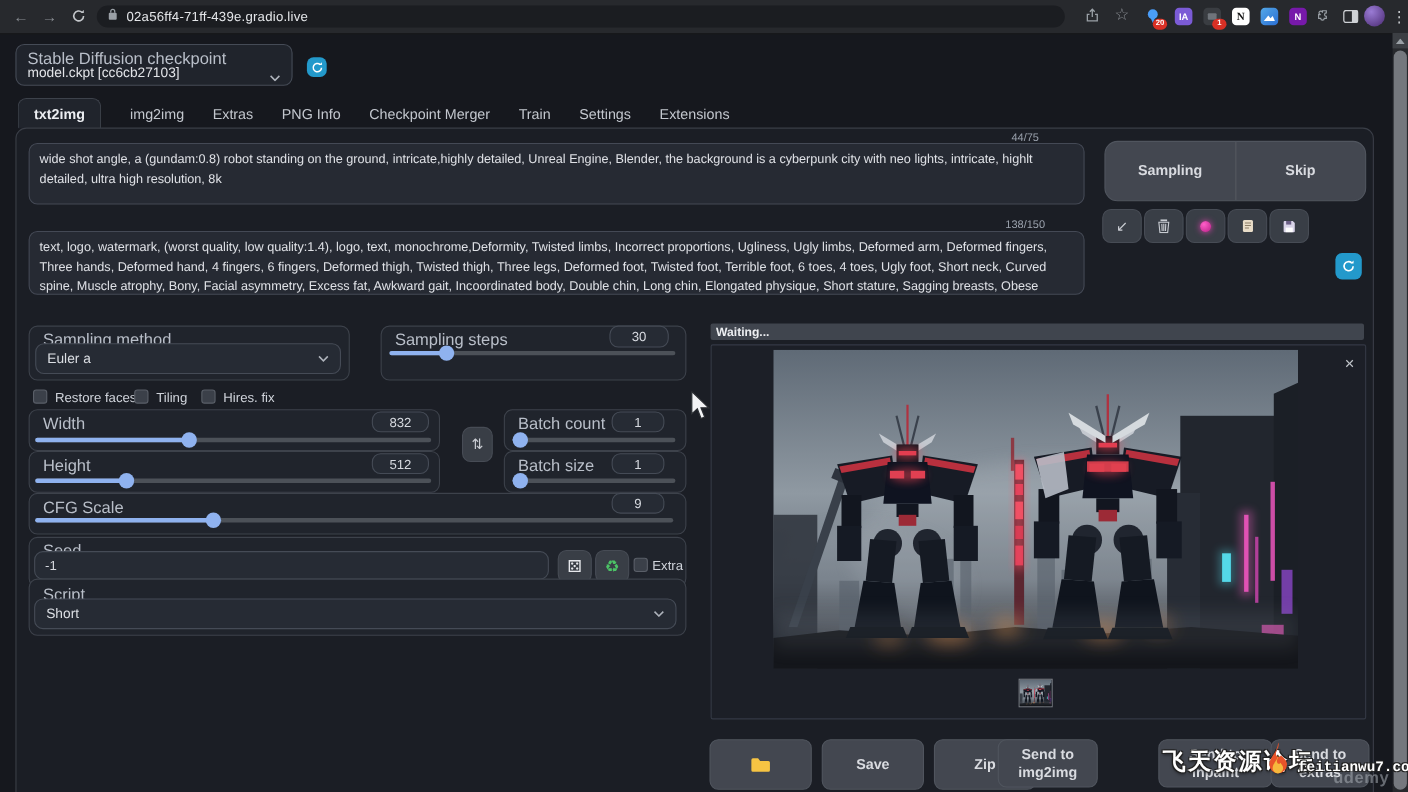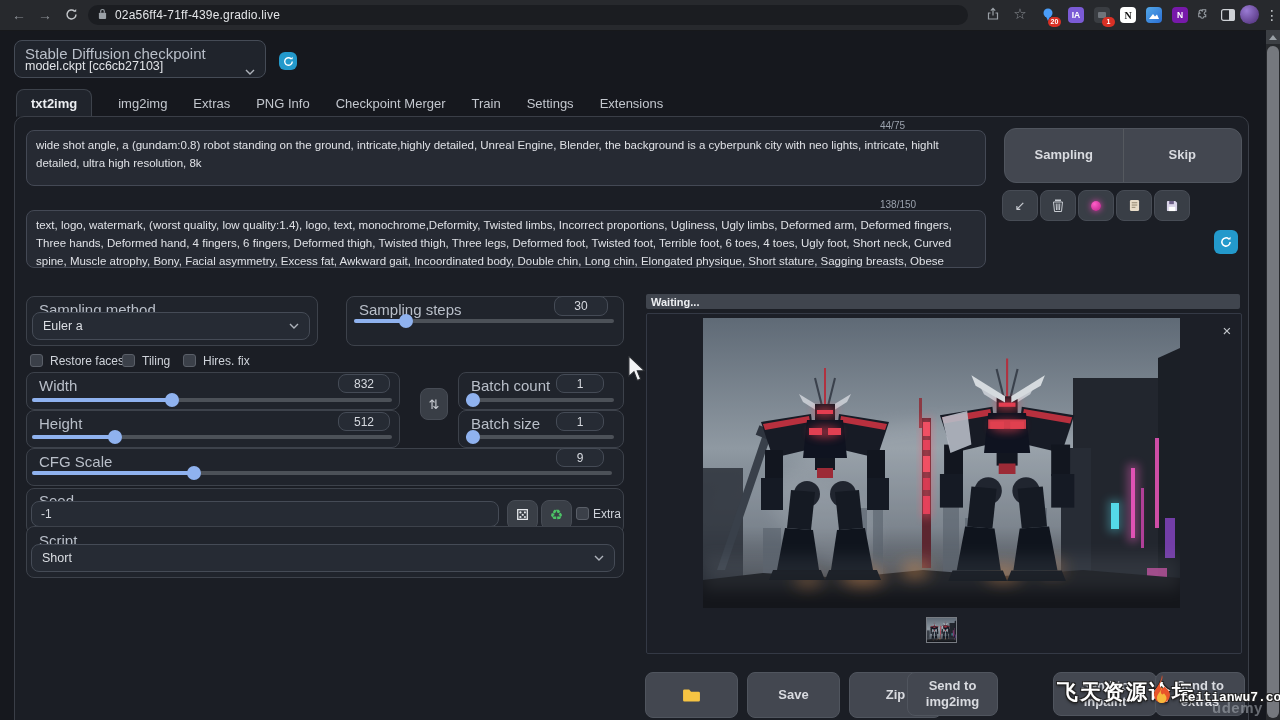--- a/index.html
+++ b/index.html
@@ -39,21 +39,21 @@
        display:flex;align-items:center;justify-content:center;text-align:center;font-size:13px;line-height:1.25;}
   .toolbtn{background:#393e46;border:1px solid #474c55;border-radius:8px;display:flex;align-items:center;justify-content:center;}
   .bluebtn{background:#2399cb;border-radius:6px;display:flex;align-items:center;justify-content:center;}
   .tabs{left:16px;top:89px;height:28px;display:flex;align-items:center;gap:26px;}
   .tab{font-size:13px;color:#c3c7ce;white-space:nowrap;}
   .tab.active{background:#20242c;border:1px solid #3d424b;border-bottom:1px solid #1b1e25;border-radius:8px 8px 0 0;
               padding:0 14px;line-height:27px;height:28px;color:#eceef2;font-weight:bold;box-sizing:border-box;}
   textarea.prompt{background:#262a33;border:1px solid #444955;border-radius:8px;color:#dfe1e6;
                   font-size:11.5px;line-height:1.55;padding:6px 9px;box-sizing:border-box;resize:none;
                   font-family:inherit;overflow:hidden;}
-  .counter{font-size:10px;color:#9aa1ac;text-align:left;}
+  .counter{font-size:10px;color:#9aa1ac;text-align:center;}
   .statusbar{background:#40454e;border-radius:2px;font-size:11px;font-weight:bold;color:#eceef1;
              display:flex;align-items:center;padding:0 5px;box-sizing:border-box;}
   .gallery{background:#1c1f27;border:1px solid #343945;border-radius:2px;}
   .wm-big{font-size:21px;font-weight:bold;color:#fff;letter-spacing:2px;white-space:nowrap;
           text-shadow:-1px -1px 0 #222,1px -1px 0 #222,-1px 1px 0 #222,1px 1px 0 #222,0 2px 3px rgba(0,0,0,.6);}
   .wm-small{font-size:13px;font-weight:bold;color:#fff;font-family:"Liberation Mono","DejaVu Sans Mono",monospace;
           text-shadow:-1px -1px 0 #222,1px -1px 0 #222,-1px 1px 0 #222,1px 1px 0 #222;}
   .udemy{font-size:15px;color:rgba(170,175,182,.55);font-weight:bold;letter-spacing:.5px;text-align:center;}
 </style>
 </head>

